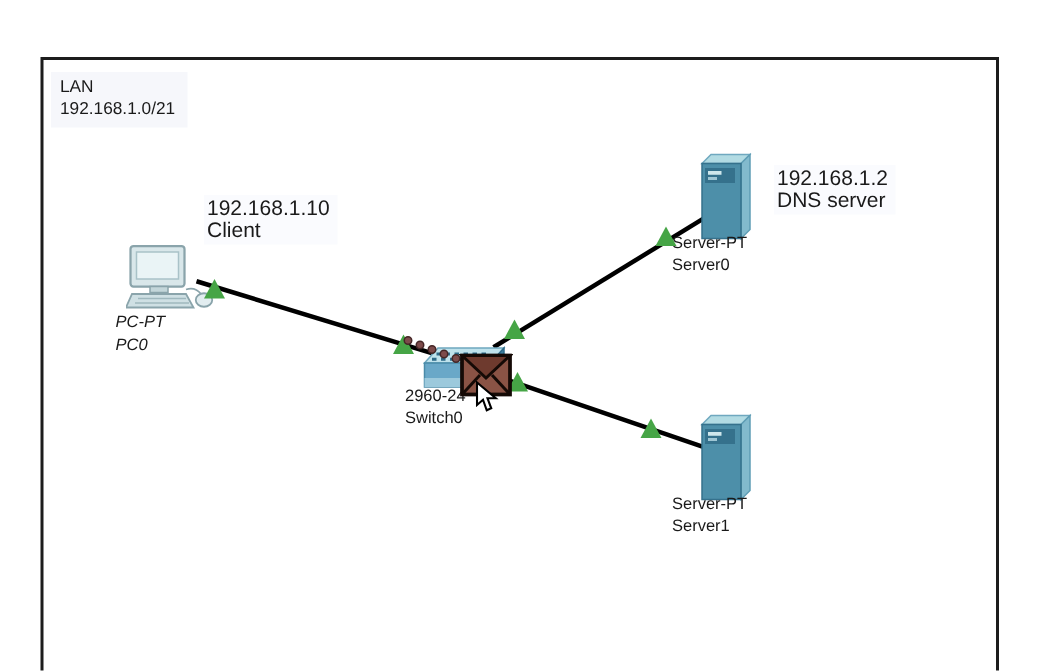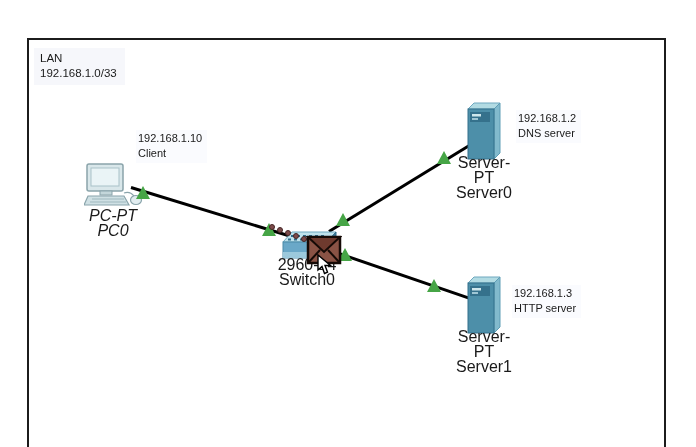--- a/index.html
+++ b/index.html
@@ -10,35 +10,35 @@
     border:2px solid #1c1c1c; background:#ffffff; z-index:0; }
   .note { position:absolute; left:34px; top:23px; z-index:2;
     background:#f6f7fb; padding:3px 8px 4px 6px; font-size:11.5px; line-height:15px; }
   .link { position:absolute; height:3px; background:#000000; transform-origin:0 50%; z-index:1; }
   .tri { position:absolute; width:0; height:0; z-index:3;
     border-left:7.5px solid transparent; border-right:7.5px solid transparent;
     border-bottom:13px solid #46a546; }
   .dot { position:absolute; width:6px; height:6px; border-radius:50%;
     background:#7d4b4b; border:1px solid #452626; z-index:4; }
   .dev { position:absolute; z-index:2; }
-  .devname { position:absolute; z-index:2; text-align:center; font-size:16px; line-height:15px; }
-  .annotation { position:absolute; z-index:2; font-size:11px; line-height:15px;
+  .devname { position:absolute; z-index:2; font-size:11px; line-height:15px; }
+  .annotation { position:absolute; z-index:2; font-size:14px; line-height:15px;
     background:#fafbfe; padding:1px 5px 2px 2px; }
   .envelope { position:absolute; left:306px; top:210px; z-index:5; }
   .cursor { position:absolute; left:317px; top:229px; z-index:6; }
 </style>
 </head>
 <body>
 
 <div class="stage">
   <div class="frame"></div>
 
   <div class="note">
     <div>LAN</div>
-    <div>192.168.1.0/33</div>
+    <div>192.168.1.0/21</div>
   </div>
 
   <div class="link" style="left:131px; top:161px; width:172px; transform:rotate(17deg);"></div>
   <div class="link" style="left:329px; top:205px; width:166px; transform:rotate(-31.5deg);"></div>
   <div class="link" style="left:333px; top:225px; width:143px; transform:rotate(18.9deg);"></div>
 
   <div class="tri" style="left:136px; top:161px;"></div>
   <div class="tri" style="left:262px; top:198px;"></div>
   <div class="tri" style="left:336px; top:188px;"></div>
   <div class="tri" style="left:437px; top:126px;"></div>
@@ -136,21 +136,17 @@
   <div class="dev" style="left:465px; top:250px;">
     <svg width="36" height="60" viewBox="0 0 36 60">
       <polygon points="3,8 9,2 35,2 29,8" fill="#b2dbe3" stroke="#6fa8bf" stroke-width="1"></polygon>
       <polygon points="29,8 35,2 35,52 29,58" fill="#82bacd" stroke="#5e9db5" stroke-width="1"></polygon>
       <rect x="3" y="8" width="26" height="50" fill="#4d8fa9" stroke="#35718c" stroke-width="1"></rect>
       <rect x="5" y="11" width="20" height="10" fill="#35718c"></rect>
       <rect x="7" y="13" width="9" height="2.5" fill="#cfe7ec"></rect>
       <rect x="7" y="17" width="6" height="2" fill="#9fc6d4"></rect>
     </svg>
   </div>
-  <div class="annotation" style="left:512px; top:260px;">
-    <div>192.168.1.3</div>
-    <div>HTTP server</div>
-  </div>
   <div class="devname" style="left:448px; top:304px; width:72px;">
     <div>Server-PT</div>
     <div>Server1</div>
   </div>
 </div>
 
 </body></html>

